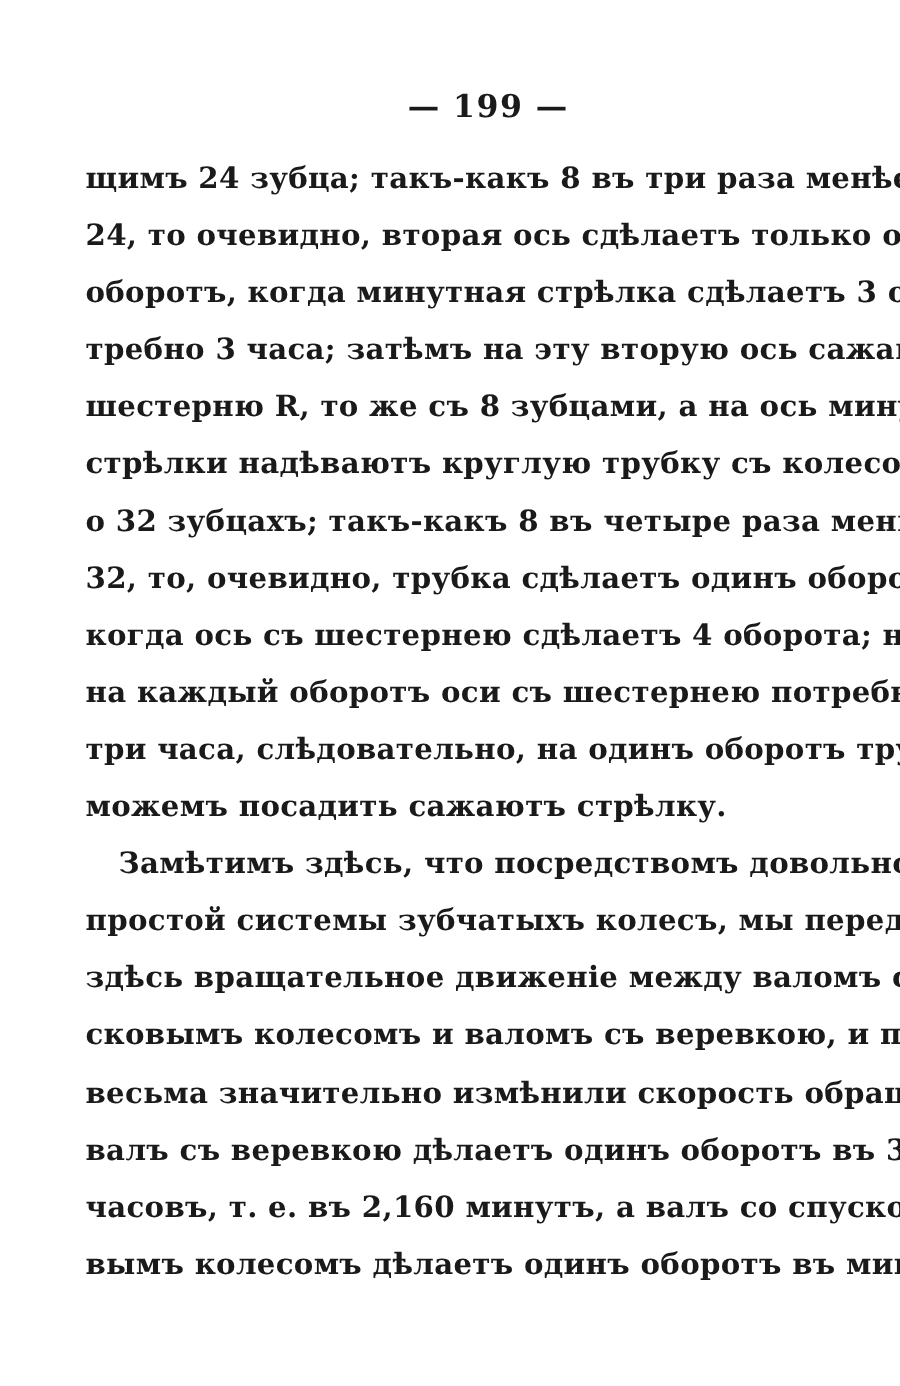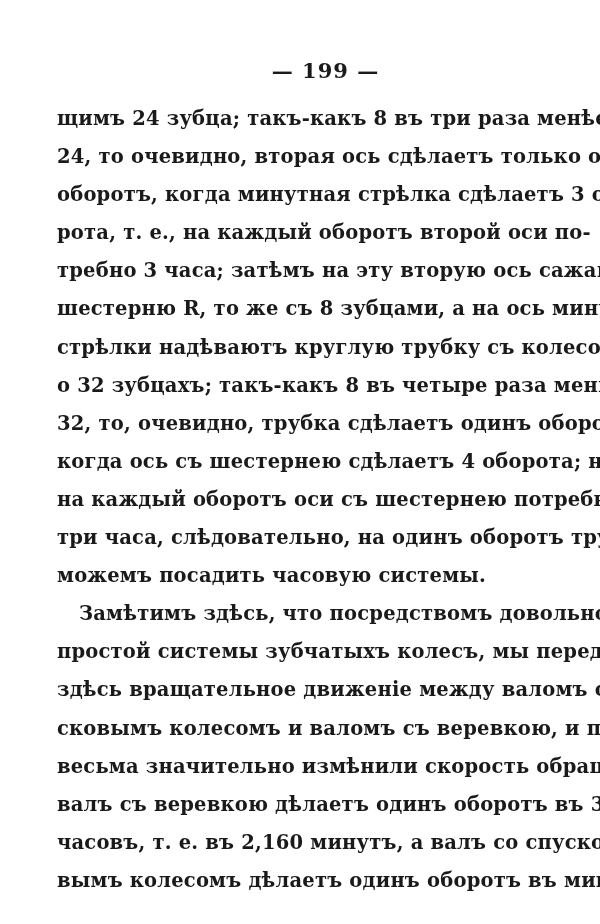--- a/index.html
+++ b/index.html
@@ -53,30 +53,29 @@
 <body>
 
 <div class="page-number">— 199 —</div>
 
 <div class="text-block">
 
   <div>
     <div class="line">щимъ 24 зубца; такъ-какъ 8 въ три раза менѣе</div>
     <div class="line">24, то очевидно, вторая ось сдѣлаетъ только одинъ</div>
     <div class="line">оборотъ, когда минутная стрѣлка сдѣлаетъ 3 обо-</div>
-    <div class="line">рота, т. е., на каждый оборотъ второй оси по-</div>
     <div class="line">требно 3 часа; затѣмъ на эту вторую ось сажаютъ</div>
     <div class="line">шестерню R, то же съ 8 зубцами, а на ось минутной</div>
     <div class="line">стрѣлки надѣваютъ круглую трубку съ колесомъ S</div>
     <div class="line">о 32 зубцахъ; такъ-какъ 8 въ четыре раза меньше</div>
     <div class="line">32, то, очевидно, трубка сдѣлаетъ одинъ оборотъ,</div>
     <div class="line">когда ось съ шестернею сдѣлаетъ 4 оборота; но</div>
     <div class="line">на каждый оборотъ оси съ шестернею потребно</div>
     <div class="line">три часа, слѣдовательно, на одинъ оборотъ трубки</div>
-    <div class="line last">можемъ посадить часовую системы.</div>
+    <div class="line last">можемъ посадить сажаютъ стрѣлку.</div>
   </div>
 
   <div>
     <div class="line indent">Замѣтимъ здѣсь, что посредствомъ довольно</div>
     <div class="line">простой системы зубчатыхъ колесъ, мы передали</div>
     <div class="line">здѣсь вращательное движенiе между валомъ со спу-</div>
     <div class="line">сковымъ колесомъ и валомъ съ веревкою, и притомъ</div>
     <div class="line">весьма значительно измѣнили скорость обращенiя;</div>
     <div class="line">валъ съ веревкою дѣлаетъ одинъ оборотъ въ 36</div>
     <div class="line">часовъ, т. е. въ 2,160 минутъ, а валъ со спуско-</div>

